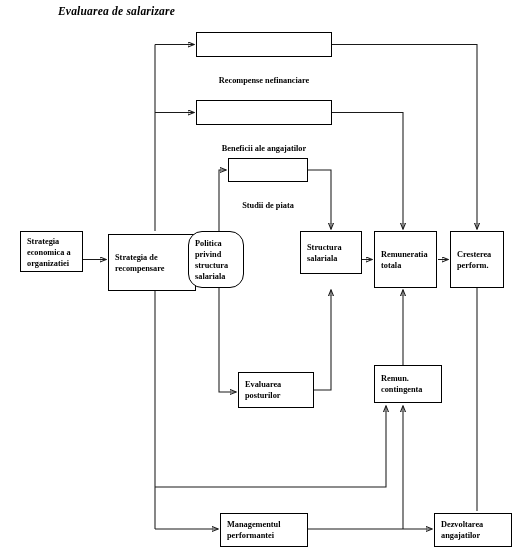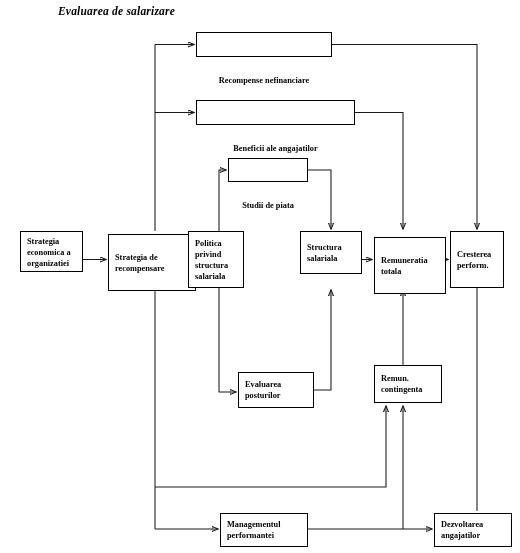--- a/index.html
+++ b/index.html
@@ -66,45 +66,45 @@
 
     <polyline points="308,529 432,529" marker-end="url(#ah)"></polyline>
 
     <polyline points="403,529 403,406" marker-end="url(#ah)"></polyline>
   </svg>
 
   <div class="node ctr" style="left:196px;top:32px;width:136px;height:25px;">
     <div class="lbl">Recompense nefinanciare</div>
   </div>
 
-  <div class="node ctr" style="left:196px;top:100px;width:159px;height:25px;">
+  <div class="node ctr" style="left:196px;top:100px;width:136px;height:25px;">
     <div class="lbl">Beneficii ale angajatilor</div>
   </div>
 
   <div class="node ctr" style="left:228px;top:158px;width:80px;height:24px;">
     <div class="lbl">Studii de piata</div>
   </div>
 
   <div class="node lft" style="left:20px;top:231px;width:63px;height:41px;">
     <div class="lbl">Strategia economica a organizatiei</div>
   </div>
 
   <div class="node lft" style="left:108px;top:234px;width:88px;height:57px;">
     <div class="lbl">Strategia de recompensare</div>
   </div>
 
-  <div class="node lft" style="left:188px;top:231px;width:56px;height:57px;">
+  <div class="node lft" style="left:188px;top:231px;width:56px;height:57px;border-radius:14px;">
     <div class="lbl">Politica privind structura salariala</div>
   </div>
 
   <div class="node lft" style="left:300px;top:231px;width:62px;height:43px;">
     <div class="lbl">Structura salariala</div>
   </div>
 
-  <div class="node lft" style="left:374px;top:237px;width:72px;height:57px;">
+  <div class="node lft" style="left:374px;top:231px;width:63px;height:57px;">
     <div class="lbl">Remuneratia totala</div>
   </div>
 
   <div class="node lft" style="left:450px;top:231px;width:54px;height:57px;">
     <div class="lbl">Cresterea perform.</div>
   </div>
 
   <div class="node lft" style="left:238px;top:372px;width:76px;height:36px;">
     <div class="lbl">Evaluarea posturilor</div>
   </div>

